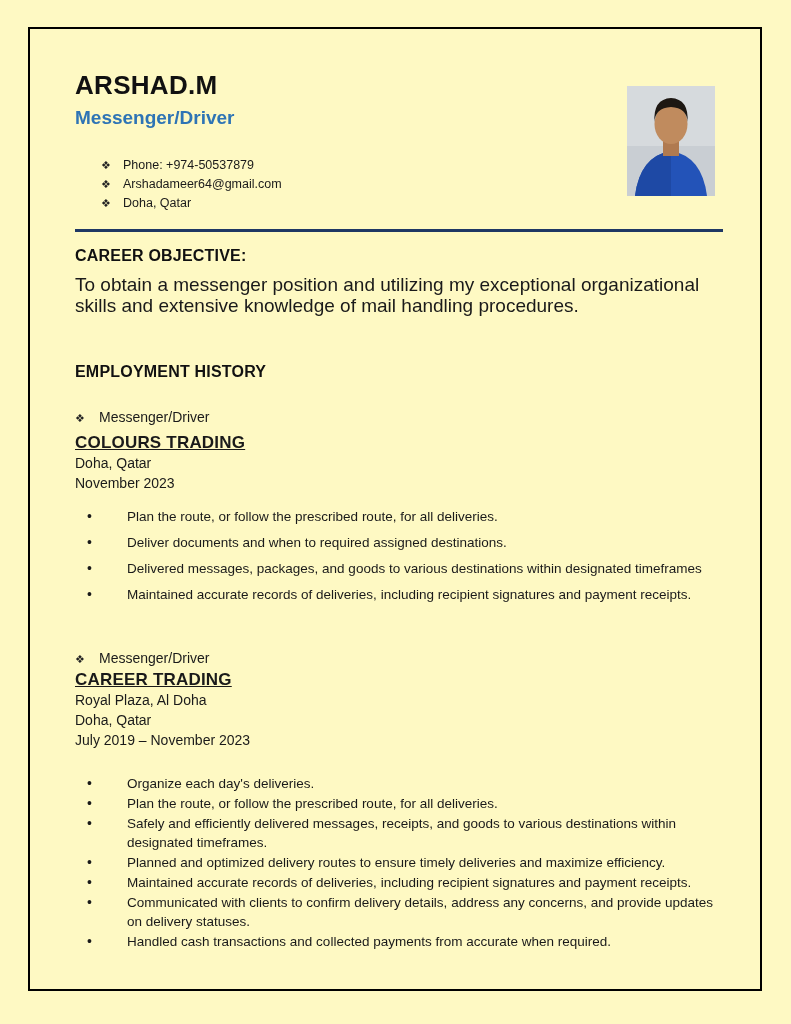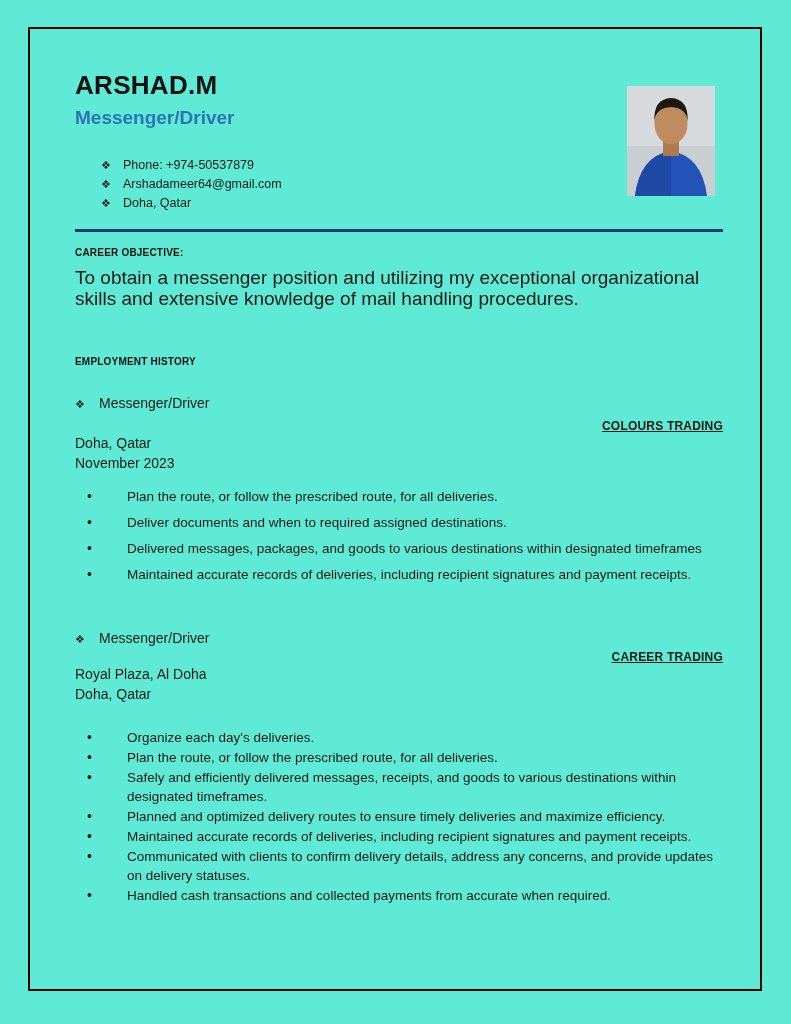--- a/index.html
+++ b/index.html
@@ -9,21 +9,21 @@
     width: 791px;
     height: 1024px;
     overflow: hidden;
     font-family: "Liberation Sans", sans-serif;
     color: #1a1a1a;
   }
   .page {
     position: relative;
     width: 791px;
     height: 1024px;
-    background: #5eead4;
+    background: #fef9c3;
   }
   .page-border {
     position: absolute;
     left: 28px;
     top: 27px;
     width: 734px;
     height: 964px;
     border: 2px solid #000000;
     box-sizing: border-box;
     pointer-events: none;
@@ -77,21 +77,21 @@
     background: #c3c9cf;
   }
   .divider {
     margin-top: 16px;
     border-bottom: 3px solid #1F3864;
     width: 100%;
     height: 0;
   }
   .section-heading {
     margin-top: 15px;
-    font-size: 10px;
+    font-size: 16px;
     font-weight: bold;
     letter-spacing: 0.2px;
     color: #111111;
   }
   .section-heading.emp {
     margin-top: 47px;
   }
   .objective {
     margin: 9px 0 0 0;
     font-size: 19px;
@@ -102,25 +102,24 @@
     align-items: baseline;
     font-size: 14px;
     margin-top: 28px;
   }
   .role-row .diamond {
     flex: 0 0 24px;
     width: 24px;
   }
   .company {
     margin-top: 8px;
-    font-size: 12px;
+    font-size: 17px;
     font-weight: bold;
     text-decoration: underline;
     letter-spacing: 0.2px;
-    text-align: right;
   }
   .loc-line {
     font-size: 14px;
     line-height: 19px;
     margin-top: 1px;
   }
   .bullets {
     margin-top: 14px;
   }
   .bullet-item {
@@ -230,20 +229,21 @@
     </div>
 
     <div class="job job2">
       <div class="role-row" style="margin-top:0;">
         <span class="diamond">❖</span>
         <span>Messenger/Driver</span>
       </div>
       <div class="company" style="margin-top:4px;">CAREER TRADING</div>
       <div class="loc-line">Royal Plaza, Al Doha</div>
       <div class="loc-line">Doha, Qatar</div>
+      <div class="loc-line">July 2019 – November 2023</div>
 
       <div class="bullets tight">
         <div class="bullet-item">
           <span class="dot">•</span>
           <span class="bullet-text">Organize each day's deliveries.</span>
         </div>
         <div class="bullet-item">
           <span class="dot">•</span>
           <span class="bullet-text">Plan the route, or follow the prescribed route, for all deliveries.</span>
         </div>

